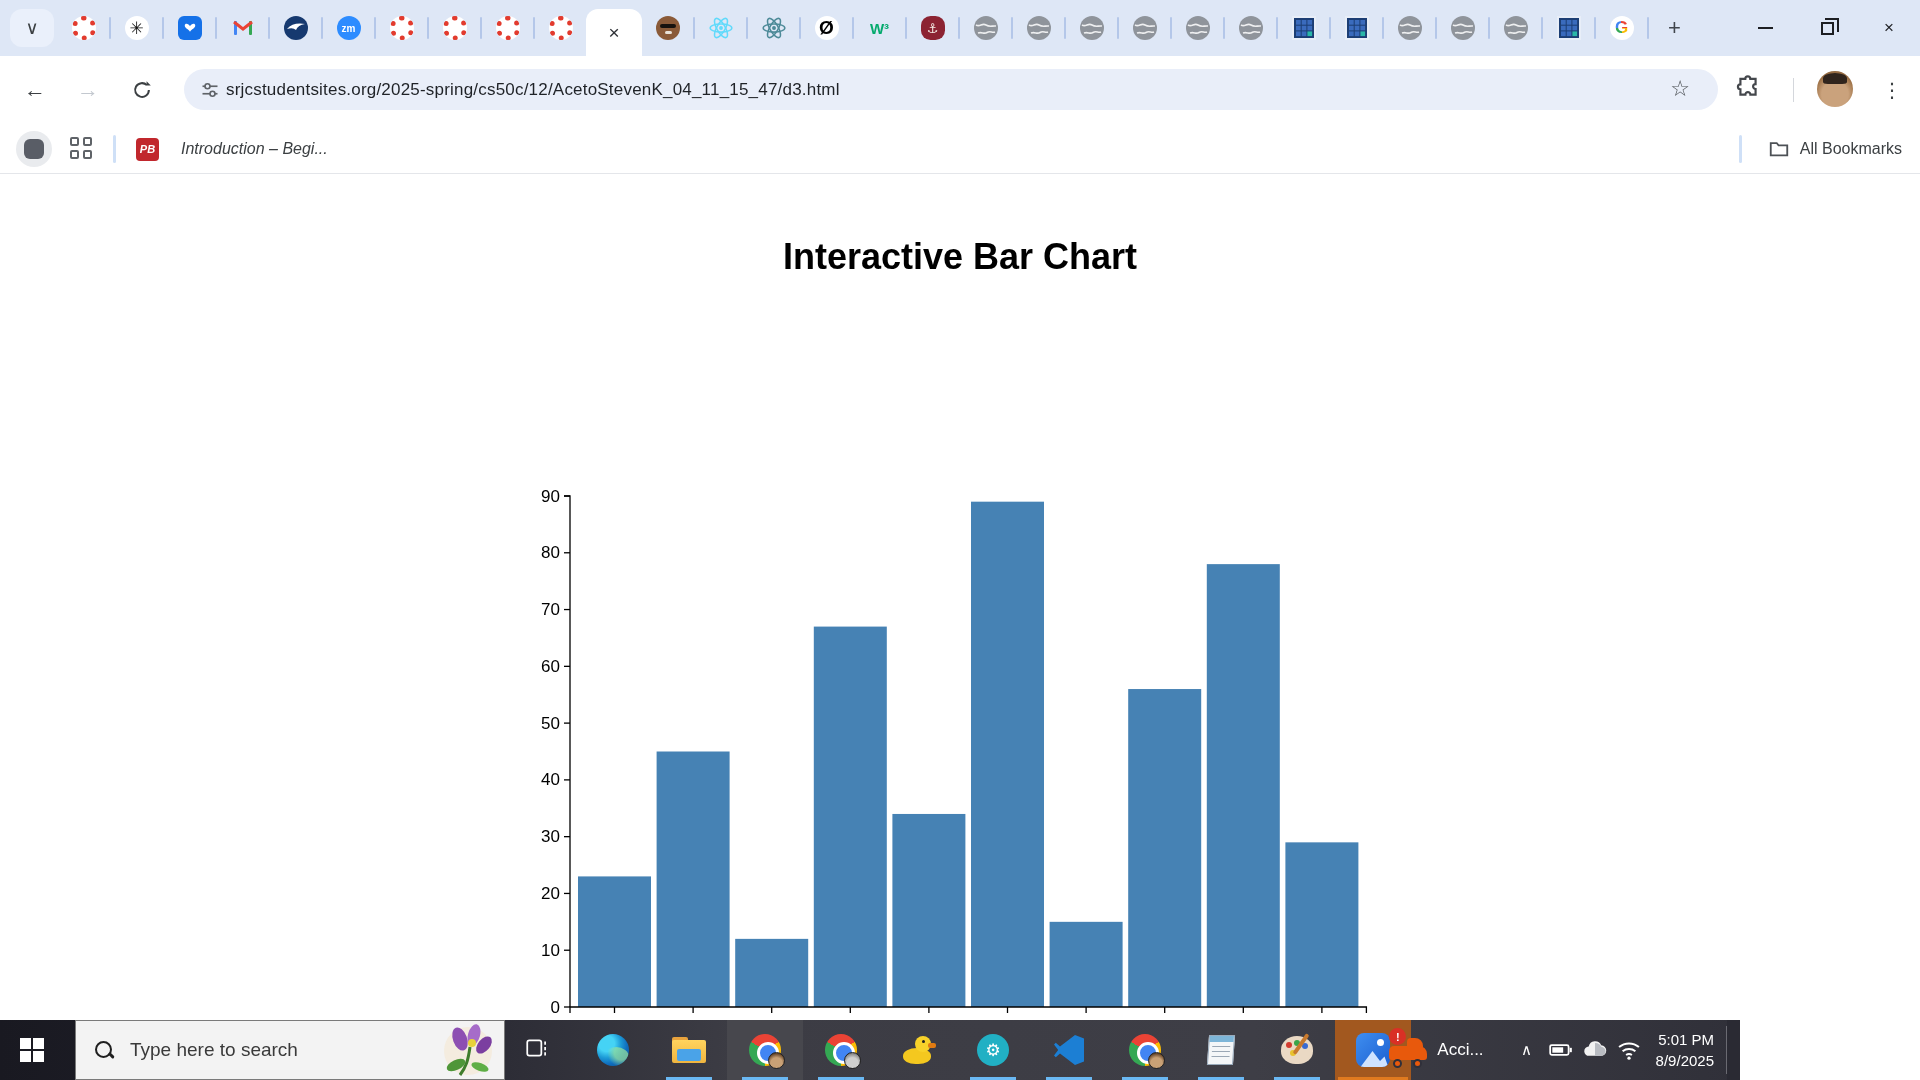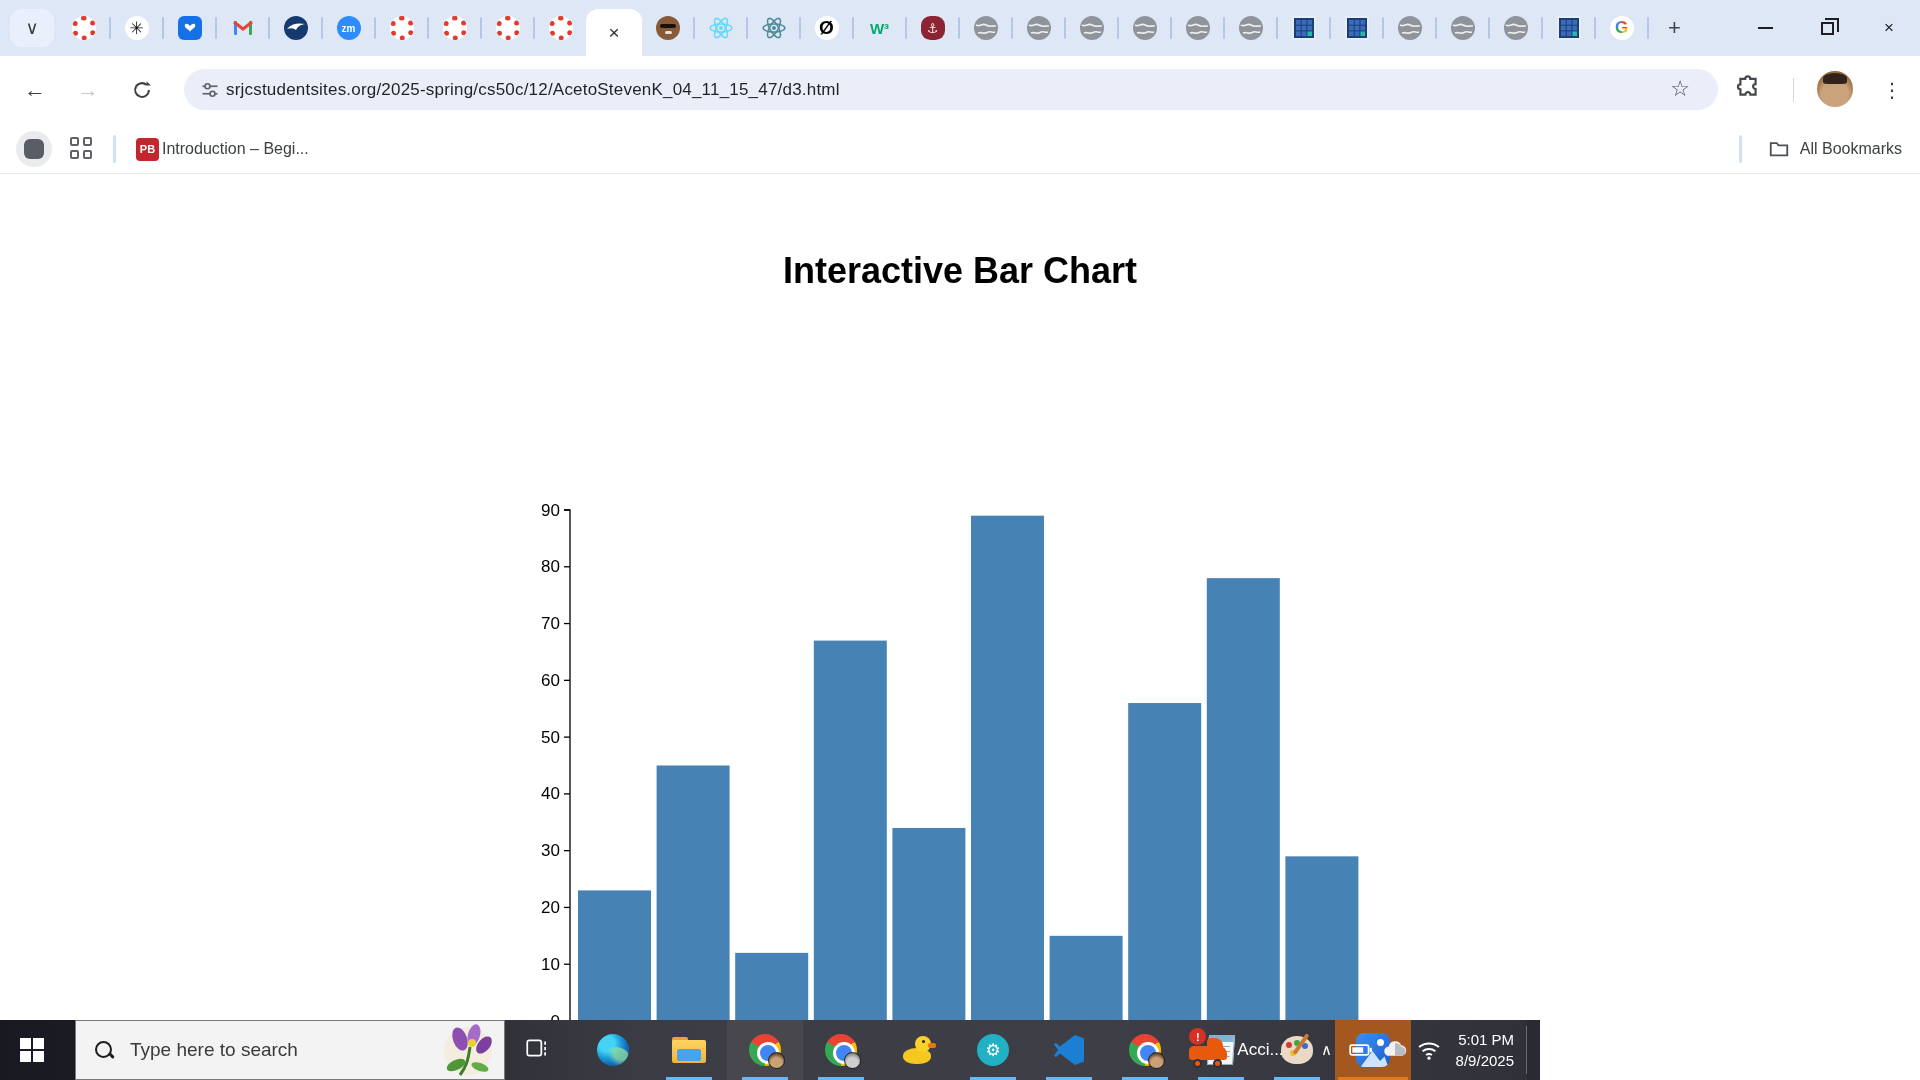--- a/index.html
+++ b/index.html
@@ -70,36 +70,36 @@
   
   .bookmarks { position:absolute; left:0; top:123px; width:1920px; height:51px; background:#fff;
     border-bottom:1px solid #e4e6ea; }
   .bm-square-wrap { position:absolute; left:16px; top:8px; width:36px; height:36px; border-radius:50%;
     background:#e9ebee; display:flex; align-items:center; justify-content:center; }
   .bm-square { width:20px; height:20px; border-radius:6px; background:#595d66; }
   .bm-grid { position:absolute; left:70px; top:14px; width:22px; height:22px;
     display:grid; grid-template-columns:9px 9px; grid-template-rows:9px 9px; gap:4px; }
   .bm-grid div { border:2.5px solid #5f6368; border-radius:2px; }
   .bm-sep { position:absolute; left:113px; top:12px; width:3px; height:28px; background:#cfe0f7; border-radius:2px; }
-  .bm-item { position:absolute; left:136px; top:8px; height:36px; display:flex; align-items:center; gap:3px; }
+  .bm-item { position:absolute; left:136px; top:8px; height:36px; display:flex; align-items:center; gap:22px;font-style:italic; }
   .pb-fav { width:23px; height:23px; border-radius:4px; background:#c1272d; color:#fff; font-weight:bold;
     font-size:11px; display:flex; align-items:center; justify-content:center; }
   .bm-label { font-size:16px; color:#3c4043; }
   .all-bm { position:absolute; right:18px; top:8px; height:36px; display:flex; align-items:center; gap:10px; }
   .all-bm-sep { position:absolute; right:178px; top:12px; width:3px; height:28px; background:#cfe0f7; border-radius:2px; }
 
   
-  .content { position:absolute; left:0; top:188px; width:1620px; height:846px; background:#fff; }
+  .content { position:absolute; left:0; top:174px; width:1620px; height:846px; background:#fff; }
   .page-title { position:absolute; left:0; top:62px; width:1920px; text-align:center;
     font-size:36px; font-weight:bold; color:#000; }
   #chart { position:absolute; left:540px; top:306px; }
   .bar { cursor:pointer; }
 
   
-  .taskbar { position:absolute; left:0; top:1020px; width:1540px; height:60px;
+  .taskbar { position:absolute; left:0; top:1020px; width:1740px; height:60px;
     background:linear-gradient(90deg,#191921 0%,#20202a 18%,#3c3c44 42%,#3e3e46 72%,#303039 100%); }
   .tb-item { position:absolute; top:0; height:60px; display:flex; align-items:center; justify-content:center; }
   .start { left:0; width:64px; }
   .winlogo { width:24px; height:24px; display:grid; grid-template-columns:11px 11px; grid-template-rows:11px 11px; gap:2px; }
   .winlogo div { background:#fff; }
   .searchbox { position:absolute; left:75px; top:0; width:430px; height:60px; background:#f3f3f3;
     border:1px solid #7a7a7a; display:flex; align-items:center; }
   .mag { width:20px; height:20px; position:relative; margin-left:18px; }
   .mag::before { content:""; position:absolute; left:1px; top:1px; width:13px; height:13px;
     border:2.5px solid #1f1f1f; border-radius:50%; }

